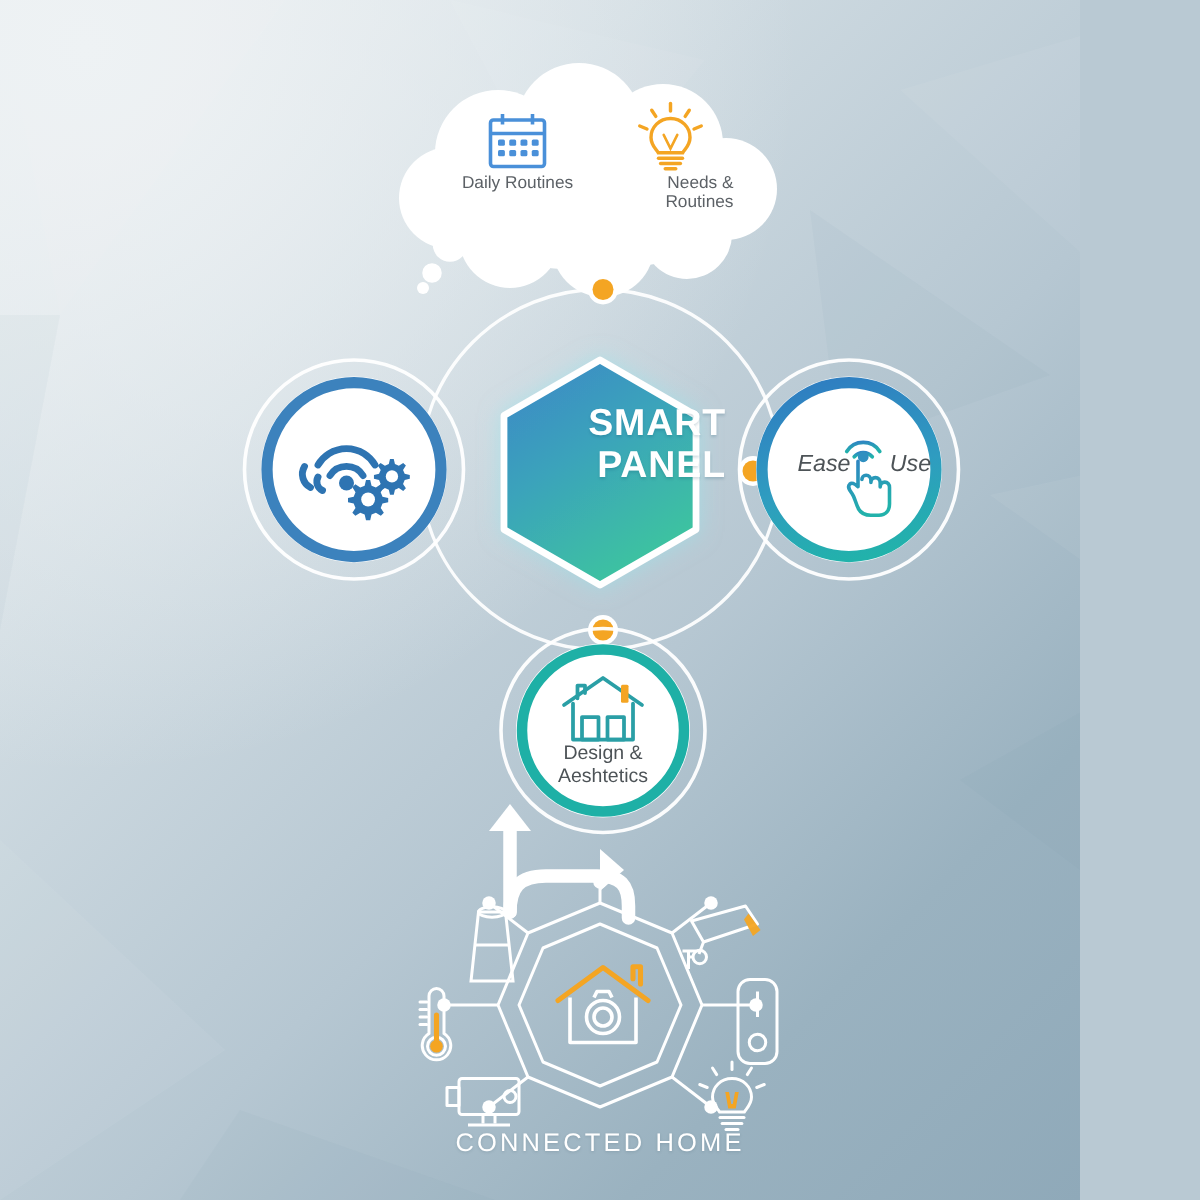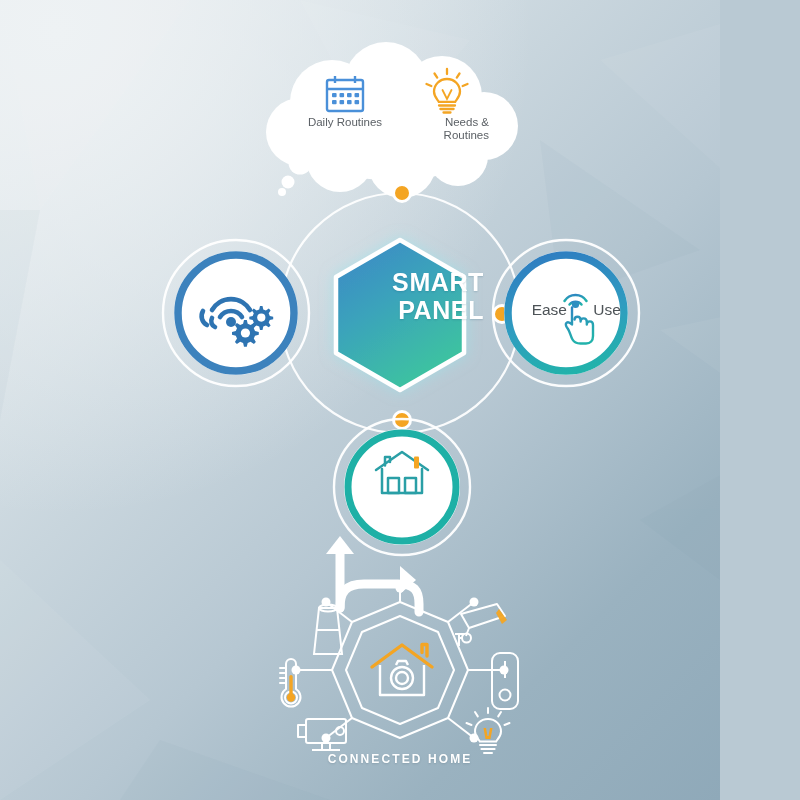--- a/index.html
+++ b/index.html
@@ -30,25 +30,25 @@
     text-align:right;color:#ffffff;font-weight:bold;
     font-size:25px;line-height:28px;letter-spacing:.6px;
     text-shadow:0 1px 2px rgba(0,60,90,.18);
   }
   
   .node-text{
     position:absolute;text-align:center;color:#4d5357;
     font-size:13px;line-height:15px;
   }
   .ease-text{
-    position:absolute;color:#4d5357;font-size:15.5px;line-height:16px;
+    position:absolute;color:#4d5357;font-size:15.5px;line-height:16px;font-style:italic;
   }
   .connected-title{
     position:absolute;left:0;top:752px;width:800px;text-align:center;
-    color:#ffffff;font-size:12px;font-weight:bold;letter-spacing:2.1px;
+    color:#ffffff;font-size:17px;font-weight:normal;letter-spacing:2.1px;
     text-shadow:0 1px 2px rgba(60,85,100,.22);
   }
 </style>
 </head>
 <body>
 
 <div id="stage">
 
   <svg class="facet" style="left:0;top:0;" width="800" height="800" viewBox="0 0 800 800">
     <g fill="#ffffff" opacity="0.05">
@@ -256,20 +256,24 @@
       <path d="M9 20 L9 44 L49 44 L49 20"></path>
       <rect x="15" y="29" width="11" height="15"></rect>
       <rect x="32" y="29" width="11" height="15"></rect>
       <path d="M12 16.5 L12 8 L17 8 L17 13"></path>
     </g>
     <g fill="#f4a523">
       <rect x="41" y="7.5" width="5" height="12" rx="1"></rect>
     </g>
   </svg>
 
+  <div class="node-text" style="left:342px;top:494px;width:120px;">
+    <div>Design &amp;</div>
+    <div>Aeshtetics</div>
+  </div>
 
   <svg class="facet" style="left:318px;top:532px;" width="120" height="84" viewBox="0 0 120 84">
     <g fill="none" stroke="#ffffff" stroke-width="9" stroke-linecap="round" stroke-linejoin="round">
       <path d="M22 76 C22 60 28 52 46 52 L80 52 C96 52 101 58 101 72 L101 80"></path>
       <path d="M22 76 L22 18"></path>
     </g>
     <g fill="#ffffff">
       <path d="M22 4 L36 22 L8 22 Z"></path>
       <path d="M100 34 L116 48 L100 62 Z" transform="translate(-18,0)"></path>
     </g>

